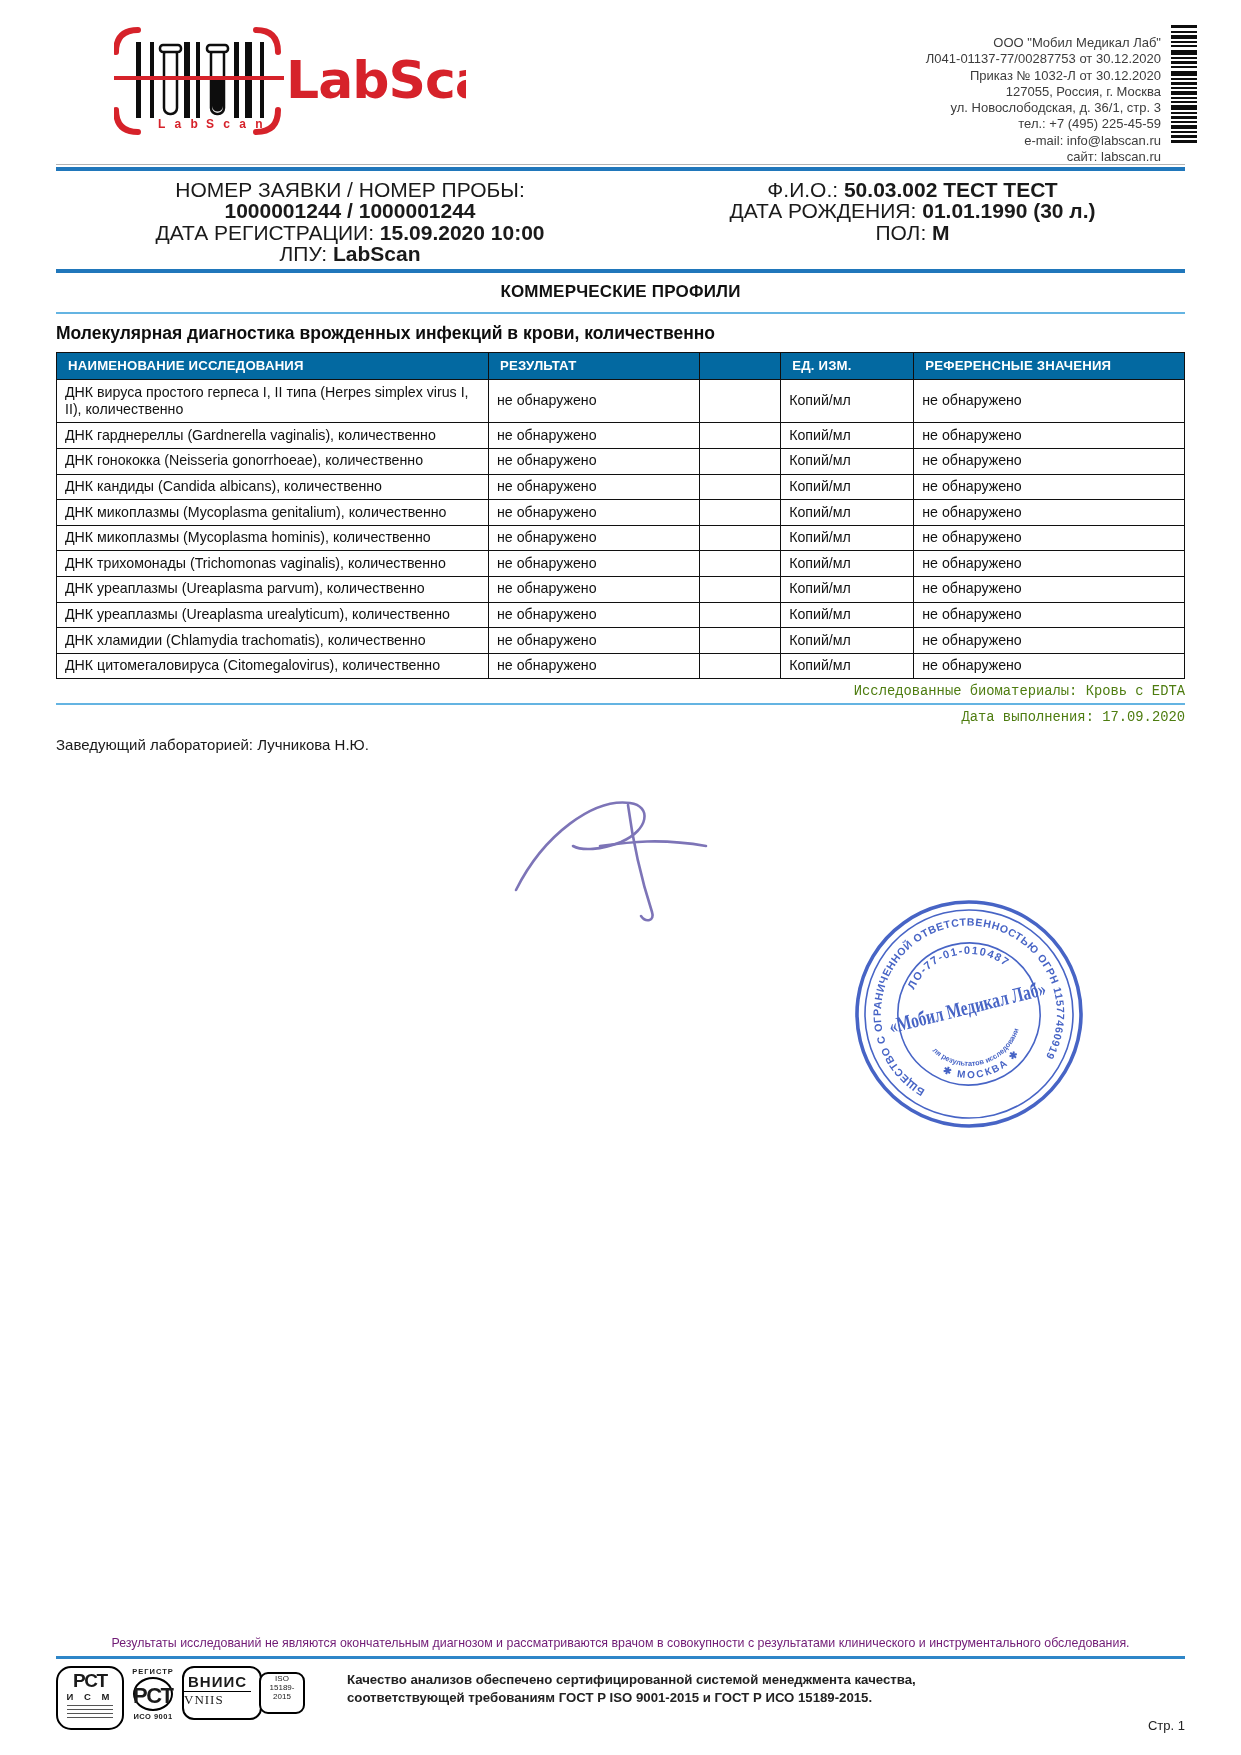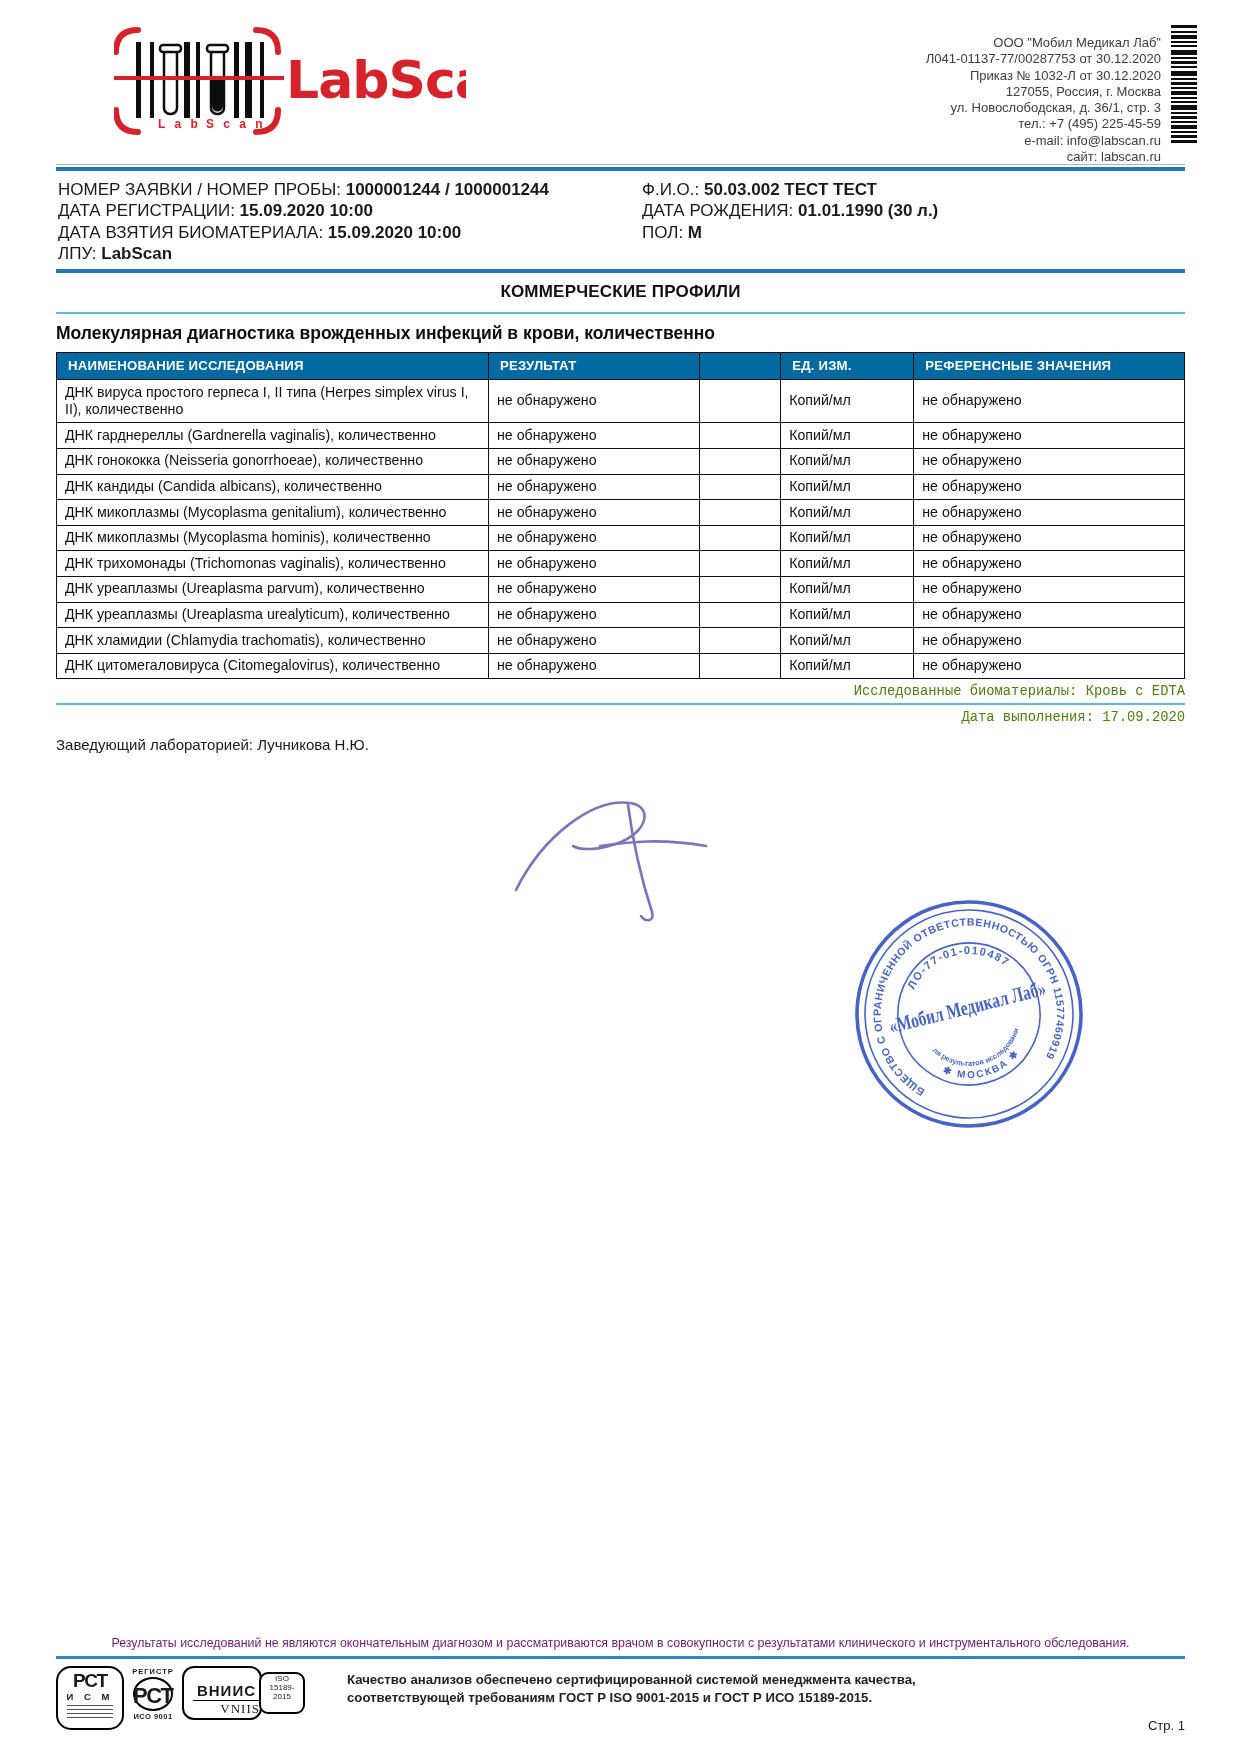--- a/index.html
+++ b/index.html
@@ -12,21 +12,21 @@
   .company{margin-left:auto;margin-right:24px;text-align:right;font-size:13px;line-height:16.3px;
            color:#3c3c3c;padding-top:13px;}
   .barcode{position:absolute;right:-12px;top:3px;width:26px;height:118px;}
 
   .rule-hair{height:1px;background:#b3b3b3;}
   .rule-blue{height:4px;background:#2077bb;}
   .rule-blue-thin{height:3px;background:#2e86c8;}
   .rule-light{height:2px;background:#64b4e2;}
 
   
-  .patient{display:flex;padding:8px 2px 5px 2px;font-size:17px;line-height:21.3px;}
+  .patient{display:flex;padding:8px 2px 5px 2px;font-size:21px;line-height:21.3px;text-align:center;}
   .p-col-left{width:584px;flex:none;}
   .p-col-right{flex:1;}
   .p-line b{white-space:pre;}
 
   .doc-title{text-align:center;font-weight:bold;font-size:17px;line-height:20px;margin:9px 0 10px 0;letter-spacing:.2px;color:#111;}
   .profile-title{font-weight:bold;font-size:17.5px;line-height:22px;margin:8px 0 8px 0;color:#0d0d0d;}
 
   
   table.results{width:100%;border-collapse:collapse;table-layout:fixed;margin-top:2px;}
   table.results th{background:#0369a1;color:#fff;font-size:13.2px;font-weight:bold;text-align:left;
@@ -60,21 +60,21 @@
   .cl-stripes{margin:3px auto 0 auto;width:46px;height:14px;
       background:repeating-linear-gradient(#555 0 1.5px,transparent 1.5px 4px);}
   .cl-box2{width:58px;height:64px;text-align:center;padding-top:1px;box-sizing:border-box;}
   .cl-box2 .arc-top{font-size:7.5px;font-weight:bold;letter-spacing:1px;}
   .cl-box2 .mark{font-weight:bold;font-size:22px;line-height:24px;letter-spacing:-1px;
        border:2.2px solid #000;border-radius:50%;width:40px;height:34px;margin:1px auto;
        display:flex;align-items:center;justify-content:center;padding-top:4px;box-sizing:border-box;}
   .cl-box2 .arc-bot{font-size:7.5px;font-weight:bold;letter-spacing:.5px;}
   .cl-box3{display:flex;align-items:center;}
   .vniis{width:80px;height:54px;border:2.2px solid #000;border-radius:12px;box-sizing:border-box;
-         text-align:right;padding-top:14px;}
+         text-align:left;padding-top:5px;}
   .vniis .ru{font-size:15px;font-weight:bold;letter-spacing:1px;border-bottom:1.5px solid #000;
          display:inline-block;padding:0 4px 1px 4px;line-height:16px;}
   .vniis .en{font-size:13px;letter-spacing:1px;line-height:16px;font-family:"Liberation Serif",serif;}
   .isobox{width:46px;height:42px;border:2px solid #000;border-radius:9px;box-sizing:border-box;
           text-align:center;font-size:8px;line-height:9px;padding-top:0;margin-left:-3px;background:#fff;}
 </style>
 </head>
 <body>
 
 <div class="page">
@@ -163,21 +163,20 @@
   </div>
 
   <div class="rule-hair"></div>
   <div class="rule-blue" style="margin-top:2px"></div>
 
   <div class="patient">
     <div class="p-col-left">
 
     <div class="p-line"><span>НОМЕР ЗАЯВКИ / НОМЕР ПРОБЫ: </span><b>1000001244 / 1000001244</b></div>
         <div class="p-line"><span>ДАТА РЕГИСТРАЦИИ: </span><b>15.09.2020 10:00</b></div>
-        <div class="p-line"><span>ДАТА ВЗЯТИЯ БИОМАТЕРИАЛА: </span><b>15.09.2020 10:00</b></div>
         <div class="p-line"><span>ЛПУ: </span><b>LabScan</b></div>
       </div>
     <div class="p-col-right">
 
     <div class="p-line"><span>Ф.И.О.: </span><b>50.03.002 ТЕСТ ТЕСТ</b></div>
         <div class="p-line"><span>ДАТА РОЖДЕНИЯ: </span><b>01.01.1990 (30 л.)</b></div>
         <div class="p-line"><span>ПОЛ: </span><b>М</b></div>
       </div>
   </div>
 

